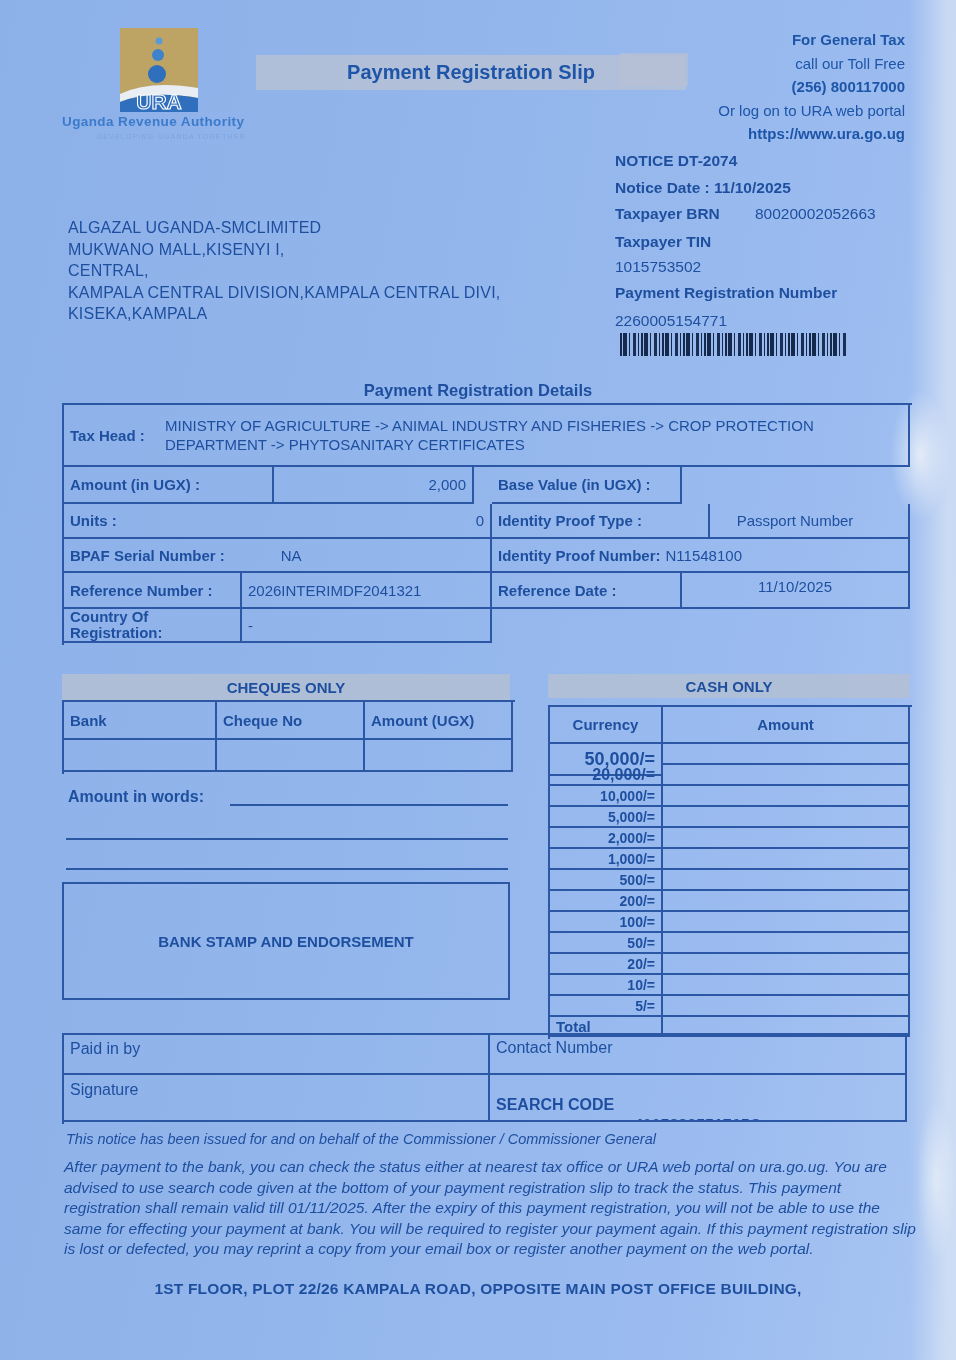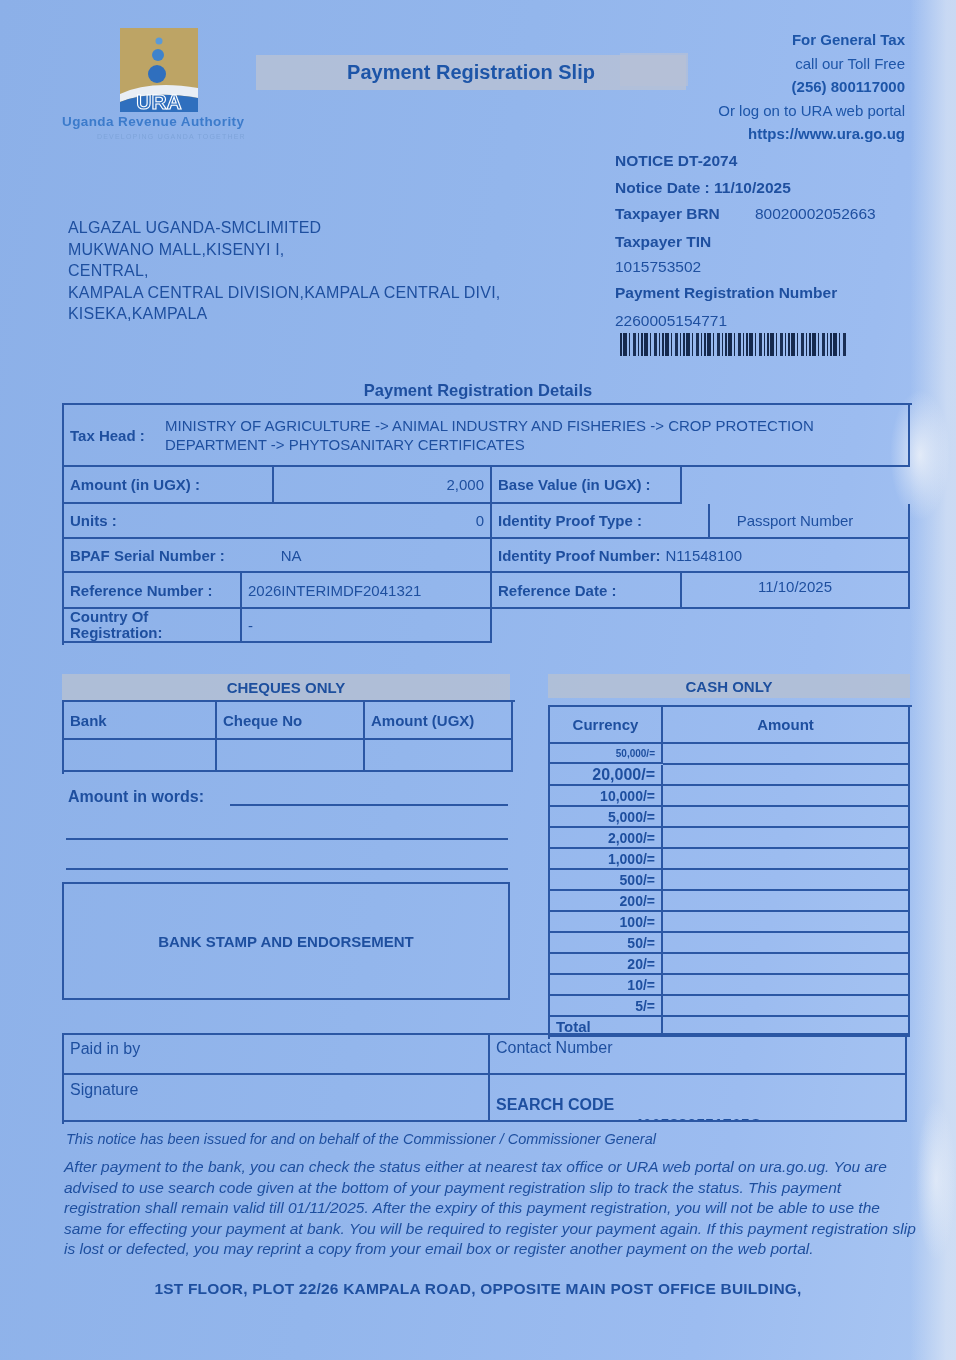--- a/index.html
+++ b/index.html
@@ -106,21 +106,21 @@
   </div>
 
   <div id="details-heading" class="abs">Payment Registration Details</div>
 
   <div class="tbl" style="left:62px;top:403px;width:848px;height:240px;">
     <div class="cell" style="left:0;top:0;width:846px;height:62px;align-items:center;">
       <span class="lab" style="flex:0 0 95px;">Tax Head :</span>
       <span style="line-height:19px;">MINISTRY OF  AGRICULTURE -&gt; ANIMAL INDUSTRY AND FISHERIES -&gt; CROP PROTECTION DEPARTMENT -&gt; PHYTOSANITARY CERTIFICATES</span>
     </div>
     <div class="cell lab b" style="left:0;top:62px;width:210px;height:37px;">Amount (in UGX) :</div>
-    <div class="cell vright" style="left:210px;top:62px;width:218px;height:37px;">2,000</div>
+    <div class="cell vright" style="left:210px;top:62px;width:200px;height:37px;">2,000</div>
     <div class="cell b" style="left:428px;top:62px;width:190px;height:37px;">Base Value (in UGX) :</div>
 
     <div class="cell" style="left:0;top:99px;width:428px;height:35px;justify-content:space-between;">
       <span class="lab">Units :</span>
       <span>0</span>
     </div>
     <div class="cell b" style="left:428px;top:99px;width:218px;height:35px;">Identity Proof Type :</div>
     <div class="cell vcenter" style="left:618px;top:99px;width:228px;height:35px;text-align:right;">Passport Number</div>
 
     <div class="cell" style="left:0;top:134px;width:428px;height:34px;">
@@ -156,21 +156,21 @@
   <div class="uline" style="left:66px;top:822px;width:442px;height:16px;"></div>
   <div class="uline" style="left:66px;top:852px;width:442px;height:16px;"></div>
 
   <div id="stamp-box" class="abs">BANK STAMP AND ENDORSEMENT</div>
 
   <div class="band" style="left:548px;top:674px;width:362px;height:24px;">CASH ONLY</div>
   <div class="tbl" style="left:548px;top:705px;width:362px;height:332px;">
     <div class="cell b vcenter" style="left:0;top:0;width:113px;height:37px;">Currency</div>
     <div class="cell b vcenter" style="left:113px;top:0;width:247px;height:37px;">Amount</div>
 
-    <div class="cell b vright" style="left:0;top:37px;width:113px;height:20px;font-size:10px;">50,000/=</div>
+    <div class="cell b vright" style="left:0;top:37px;width:113px;height:32px;font-size:18px;">50,000/=</div>
     <div class="cell" style="left:113px;top:37px;width:247px;height:21px;"></div>
     <div class="cell b vright" style="left:0;top:58px;width:113px;height:21px;font-size:16px;">20,000/=</div>
     <div class="cell" style="left:113px;top:58px;width:247px;height:21px;"></div>
     <div class="cell b vright" style="left:0;top:79px;width:113px;height:21px;font-size:14px;">10,000/=</div>
     <div class="cell" style="left:113px;top:79px;width:247px;height:21px;"></div>
     <div class="cell b vright" style="left:0;top:100px;width:113px;height:21px;font-size:14px;">5,000/=</div>
     <div class="cell" style="left:113px;top:100px;width:247px;height:21px;"></div>
     <div class="cell b vright" style="left:0;top:121px;width:113px;height:21px;font-size:14px;">2,000/=</div>
     <div class="cell" style="left:113px;top:121px;width:247px;height:21px;"></div>
     <div class="cell b vright" style="left:0;top:142px;width:113px;height:21px;font-size:14px;">1,000/=</div>

